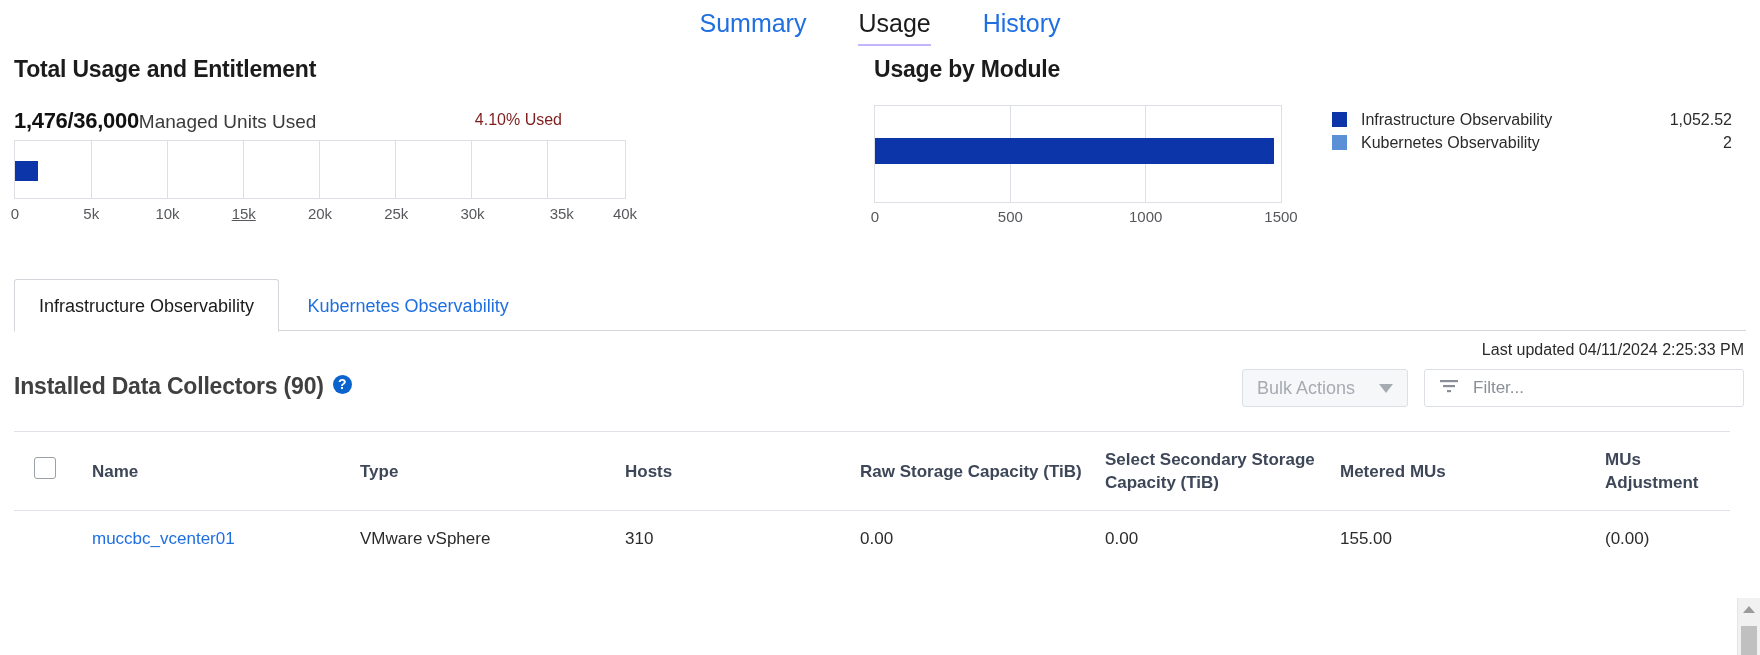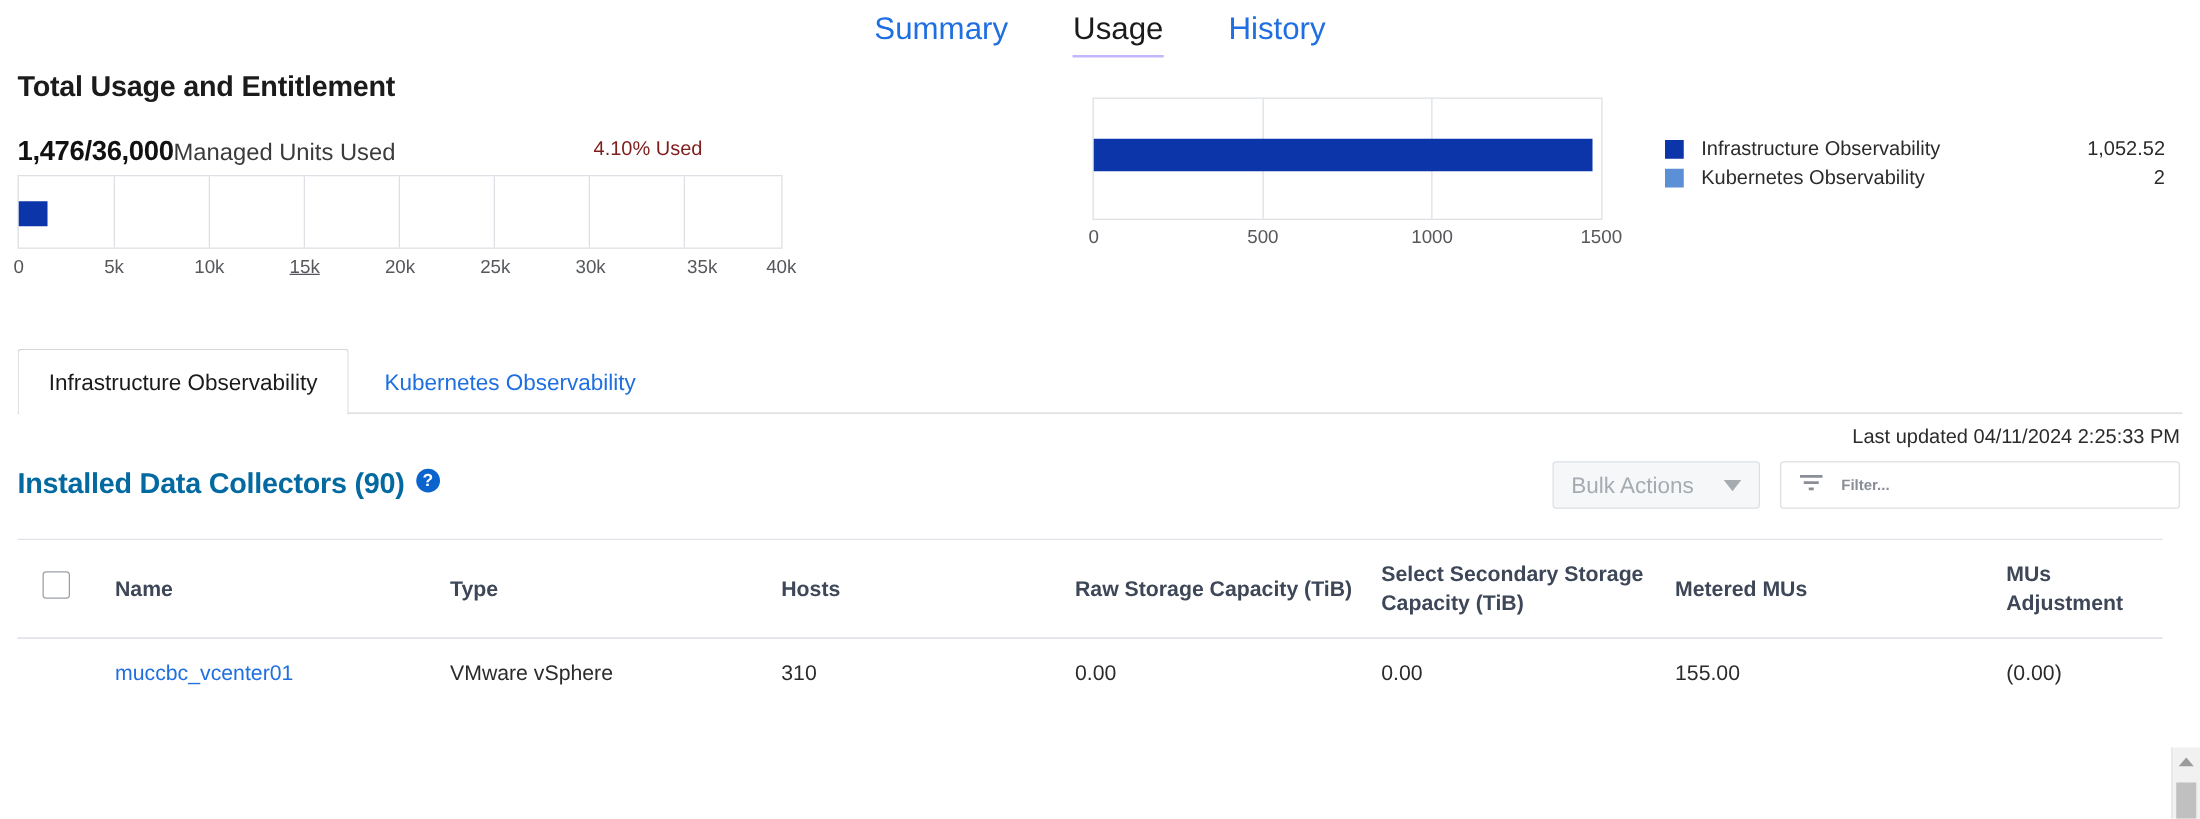--- a/index.html
+++ b/index.html
@@ -231,21 +231,21 @@
   
   .collectors-bar {
     position: relative;
     height: 52px;
     margin-top: 14px;
     padding-left: 14px;
   }
   .collectors-title {
     font-size: 23px;
     font-weight: bold;
-    color: #0369a1;
+    color: #404040;
     display: inline-block;
     vertical-align: middle;
     letter-spacing: -0.2px;
   }
   .help-icon {
     display: inline-block;
     vertical-align: middle;
     width: 19px;
     height: 19px;
     border-radius: 50%;
@@ -297,26 +297,25 @@
     background: #ffffff;
     border-radius: 3px;
     height: 38px;
     width: 320px;
     padding: 0 14px;
     box-sizing: border-box;
   }
   .filter-box input {
     border: none;
     outline: none;
-    font-size: 12px;
+    font-size: 17px;
     color: #7c8089;
     font-family: "Liberation Sans", sans-serif;
     width: 100%;
     background: transparent;
-    font-weight: bold;
   }
   .filter-box input::placeholder { color: #8a8f97; }
 
   
   .table-wrap {
     margin-top: 6px;
     padding: 0 14px 0 14px;
     position: relative;
   }
   table.dc {
@@ -431,20 +430,21 @@
         <span class="tick" style="left: 229.75px; text-decoration: underline;">15k</span>
         <span class="tick" style="left: 306px;">20k</span>
         <span class="tick" style="left: 382.25px;">25k</span>
         <span class="tick" style="left: 458.5px;">30k</span>
         <span class="tick" style="left: 534.75px; margin-left: 13px;">35k</span>
         <span class="tick" style="left: 611px;">40k</span>
       </div>
   </div>
 
   <div class="right-panel">
+    <div class="panel-title">Usage by Module</div>
 
     <div class="module-plot">
       <div class="gridline" style="left:135px"></div>
       <div class="gridline" style="left:270px"></div>
       <div class="module-bar" id="bar-module" style="width: 398.714px;"></div>
     </div>
 
     <div class="axis2" id="axis-module">
         <span class="tick" style="left: 1px;">0</span>
         <span class="tick" style="left: 136.333px;">500</span>

